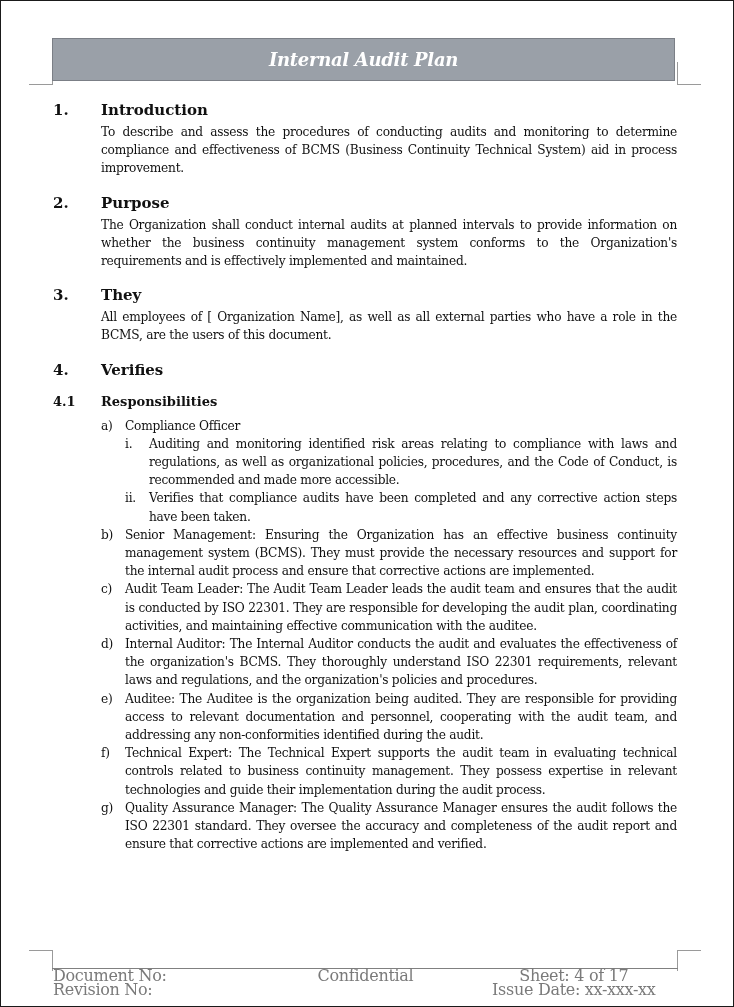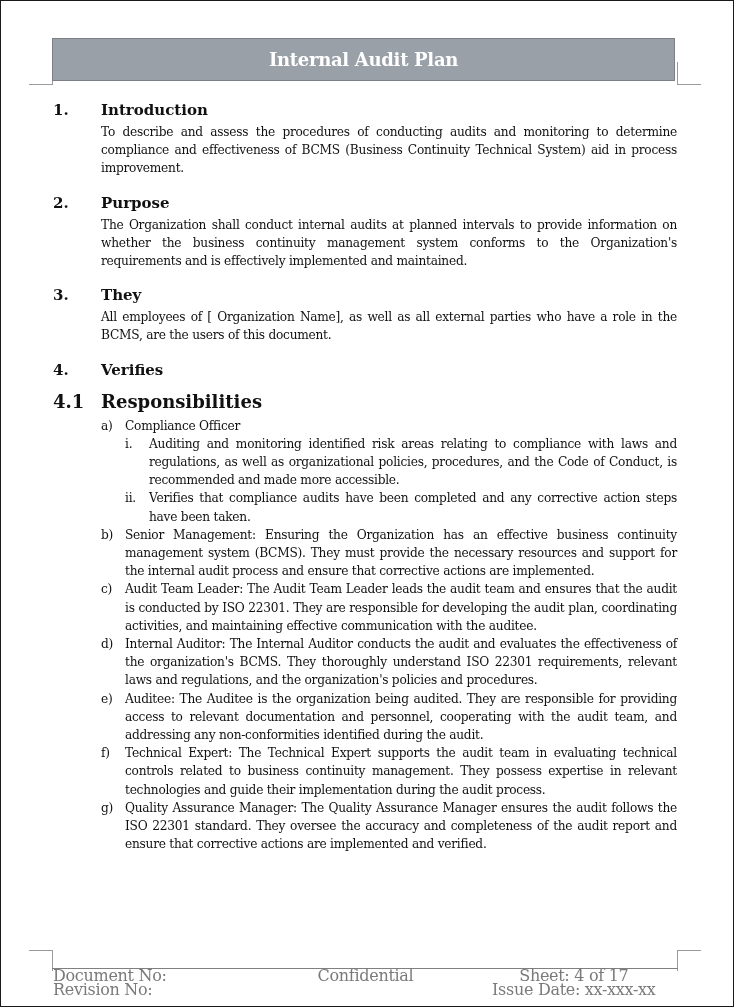--- a/index.html
+++ b/index.html
@@ -12,33 +12,33 @@
     color: #111;
   }
   
   .title-bar {
     position: absolute; left: 51px; top: 37px; width: 623px; height: 43px;
     background: #9aa0a8; border: 1px solid #7b7f86; box-sizing: border-box;
     display: flex; align-items: center; justify-content: center;
   }
   .title-bar span {
     color: #ffffff; font-family: "DejaVu Serif", serif; font-weight: bold;
-    font-size: 18px; letter-spacing: -0.3px;
+    font-size: 18px; letter-spacing: -0.3px; font-style: italic;
   }
   .corner { position: absolute; border-color: #9a9a9a; border-style: solid; border-width: 0; }
   .c-tl { left: 28px; top: 60px; width: 23px; height: 23px; border-bottom-width: 1px; border-right-width: 1px; }
   .c-tr { left: 676px; top: 61px; width: 23px; height: 22px; border-bottom-width: 1px; border-left-width: 1px; }
   .c-bl { left: 28px; top: 949px; width: 23px; height: 20px; border-top-width: 1px; border-right-width: 1px; }
   .c-br { left: 676px; top: 949px; width: 23px; height: 20px; border-top-width: 1px; border-left-width: 1px; }
   .footer-line { position: absolute; left: 51px; top: 967px; width: 626px; height: 1px; background: #808080; }
 
   .content { position: absolute; left: 52px; top: 96px; width: 624px; font-size: 12.2px; line-height: 18.2px; }
   .h1 { display: flex; font-weight: bold; font-size: 15px; margin: 0; height: 26px; align-items: center; }
   .h1 .num { width: 48px; }
-  .h2 { display: flex; font-weight: bold; font-size: 18px; height: 22px; align-items: center; }
+  .h2 { display: flex; font-weight: bold; font-size: 13px; height: 22px; align-items: center; }
   .h2 .num { width: 48px; }
   .para { margin-left: 48px; text-align: justify; letter-spacing: -0.25px; }
   .sec { margin-bottom: 12px; }
 
   .list { margin-left: 48px; letter-spacing: -0.25px; }
   .li { display: flex; }
   .li .mk { width: 24px; flex: none; }
   .li .tx { flex: 1; text-align: justify; }
   .sub { margin-left: 24px; }
   .sub .li .mk { width: 24px; text-align: left; padding-left: 0; }

